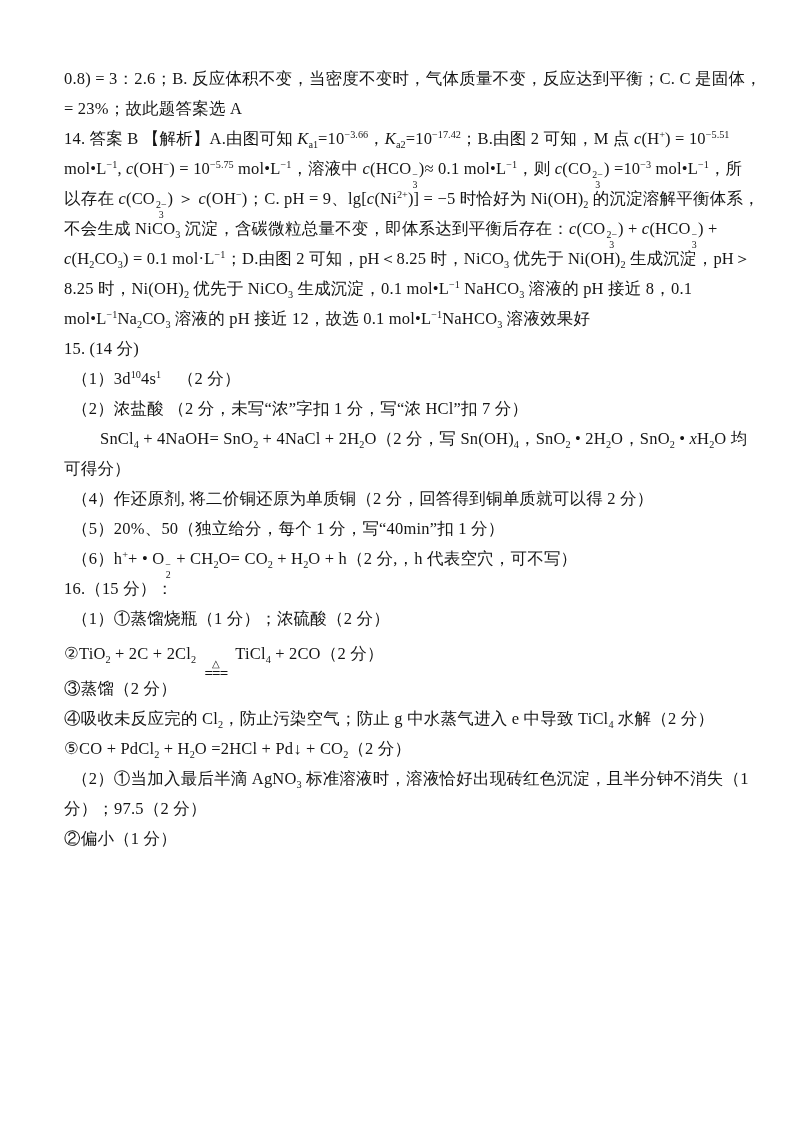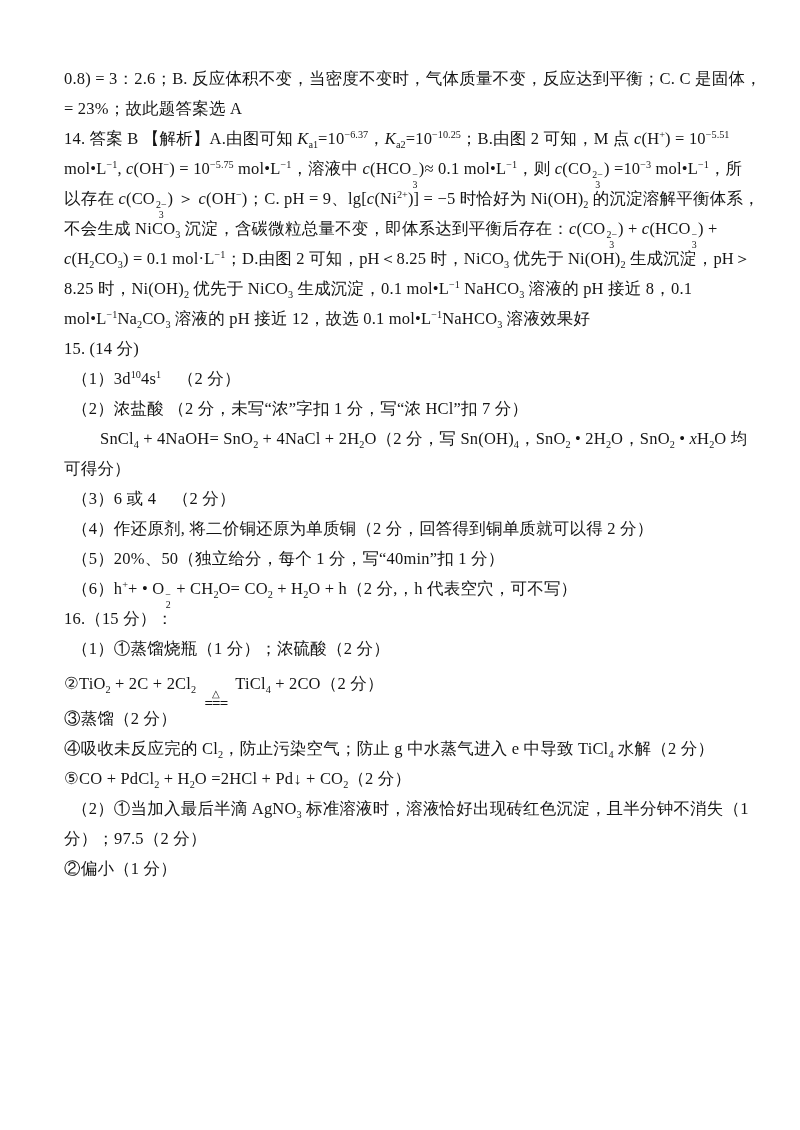--- a/index.html
+++ b/index.html
@@ -54,21 +54,21 @@
   .trieq .tri{font-size:10px;line-height:9px;}
   .trieq .bars{font-size:15px;line-height:11px;letter-spacing:-1px;font-weight:bold;}
 </style>
 </head>
 <body>
 
 <div class="page">
   <div class="doc" id="doc">
       <div class="line">0.8) = 3：2.6；B. 反应体积不变，当密度不变时，气体质量不变，反应达到平衡；C. C 是固体，</div>
       <div class="line">= 23%；故此题答案选 A</div>
-      <div class="line">14. 答案 B 【解析】A.由图可知 <i>K</i><sub>a1</sub>=10<sup>−6.37</sup>，<i>K</i><sub>a2</sub>=10<sup>−10.25</sup>；B.由图 2 可知，M 点 <i>c</i>(H<sup>+</sup>) = 10<sup>−5.51</sup></div>
+      <div class="line">14. 答案 B 【解析】A.由图可知 <i>K</i><sub>a1</sub>=10<sup>−3.66</sup>，<i>K</i><sub>a2</sub>=10<sup>−17.42</sup>；B.由图 2 可知，M 点 <i>c</i>(H<sup>+</sup>) = 10<sup>−5.51</sup></div>
       <div class="line">mol•L<sup>−1</sup>, <i>c</i>(OH<sup>−</sup>) = 10<sup>−5.75</sup> mol•L<sup>−1</sup>，溶液中 <i>c</i>(HCO<span class="ss">
           <span class="up">−</span>
           <span class="dn">3</span>
         </span>)≈ 0.1 mol•L<sup>−1</sup>，则 <i>c</i>(CO<span class="ss">
           <span class="up">2−</span>
           <span class="dn">3</span>
         </span>) =10<sup>−3</sup> mol•L<sup>−1</sup>，所</div>
       <div class="line">以存在 <i>c</i>(CO<span class="ss">
           <span class="up">2−</span>
           <span class="dn">3</span>
@@ -81,21 +81,20 @@
           <span class="dn">3</span>
         </span>) +</div>
       <div class="line"><i>c</i>(H<sub>2</sub>CO<sub>3</sub>) = 0.1 mol·L<sup>−1</sup>；D.由图 2 可知，pH＜8.25 时，NiCO<sub>3</sub> 优先于 Ni(OH)<sub>2</sub> 生成沉淀，pH＞</div>
       <div class="line">8.25 时，Ni(OH)<sub>2</sub> 优先于 NiCO<sub>3</sub> 生成沉淀，0.1 mol•L<sup>−1</sup>  NaHCO<sub>3</sub> 溶液的 pH 接近 8，0.1</div>
       <div class="line">mol•L<sup>−1</sup>Na<sub>2</sub>CO<sub>3</sub> 溶液的 pH 接近 12，故选 0.1 mol•L<sup>−1</sup>NaHCO<sub>3</sub> 溶液效果好</div>
       <div class="line">15. (14 分)</div>
       <div class="line i1">（1）3d<sup>10</sup>4s<sup>1</sup>　（2 分）</div>
       <div class="line i1">（2）浓盐酸 （2 分，未写“浓”字扣 1 分，写“浓 HCl”扣 7 分）</div>
       <div class="line i2">SnCl<sub>4</sub> + 4NaOH= SnO<sub>2</sub> + 4NaCl + 2H<sub>2</sub>O（2 分，写 Sn(OH)<sub>4</sub>，SnO<sub>2</sub> • 2H<sub>2</sub>O，SnO<sub>2</sub> • <i>x</i>H<sub>2</sub>O 均</div>
       <div class="line">可得分）</div>
-      <div class="line i1">（3）6 或 4　（2 分）</div>
       <div class="line i1">（4）作还原剂, 将二价铜还原为单质铜（2 分，回答得到铜单质就可以得 2 分）</div>
       <div class="line i1">（5）20%、50（独立给分，每个 1 分，写“40min”扣 1 分）</div>
       <div class="line i1">（6）h<sup>+</sup>+ • O<span class="ss">
           <span class="up">−</span>
           <span class="dn">2</span>
         </span> + CH<sub>2</sub>O= CO<sub>2</sub> + H<sub>2</sub>O + h（2 分,，h 代表空穴，可不写）</div>
       <div class="line">16.（15 分）：</div>
       <div class="line i1">（1）①蒸馏烧瓶（1 分）；浓硫酸（2 分）</div>
       <div class="line eq">②TiO<sub>2</sub> + 2C + 2Cl<sub>2</sub> <span class="trieq">
           <span class="tri">△</span>

